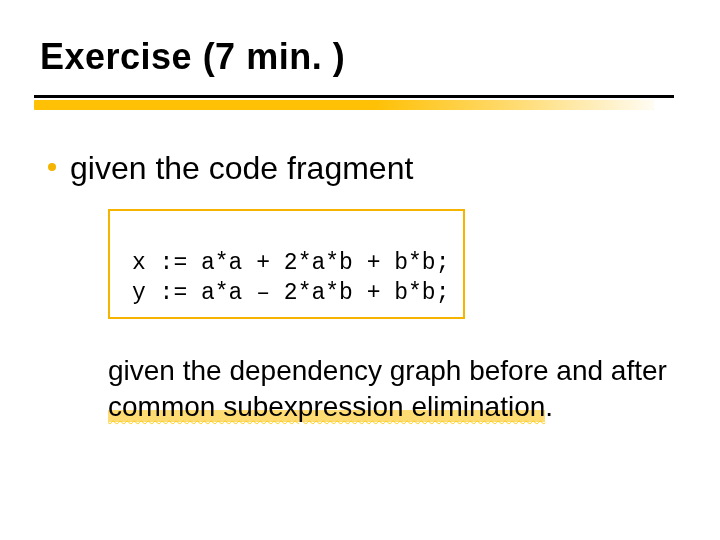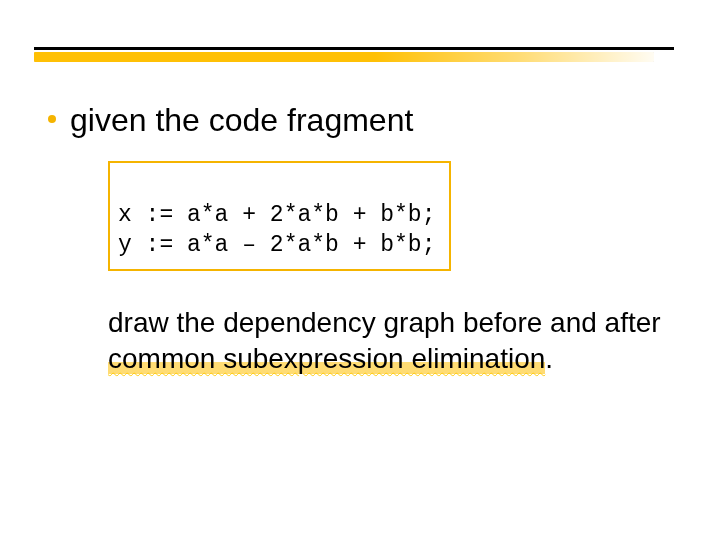--- a/index.html
+++ b/index.html
@@ -67,21 +67,21 @@
     margin: 13px 14px 0 0;
   }
   .point-text {
     font-size: 32px;
     color: #000;
     font-weight: 400;
   }
   .codebox {
     margin: 22px 0 0 68px;
     border: 2px solid #f5b400;
-    padding: 8px 14px 8px 8px;
+    padding: 8px 14px 8px 22px;
     display: inline-block;
     font-family: "Courier New", Courier, monospace;
     font-size: 23px;
     line-height: 1.3;
     color: #000;
     white-space: pre;
   }
   .after {
     margin: 34px 0 0 68px;
     font-size: 28px;
@@ -101,32 +101,33 @@
         rgba(255,191,0,0.55) 62%,
         rgba(255,191,0,0.55) 100%);
     margin-top: 22px;
   }
 </style>
 </head>
 <body>
 
 <div class="slide">
 
+  <div class="title">Exercise (7 min. )</div>
 
   <div class="rule">
     <div class="black"></div>
     <div class="yellow"></div>
   </div>
 
   <div class="point">
     <div class="bullet-dot"></div>
     <div class="point-text">given the code fragment</div>
   </div>
 
   <div class="codebox">
 <span>x := a*a + 2*a*b + b*b;</span>
 <span>y := a*a – 2*a*b + b*b;</span></div>
 
   <div class="after">
-    <span>draw the dependency graph before and after </span><span class="highlight-term">common subexpression elimination</span><span>.</span>
+    <span>given the dependency graph before and after </span><span class="highlight-term">common subexpression elimination</span><span>.</span>
   </div>
 
 </div>
 
 </body></html>

